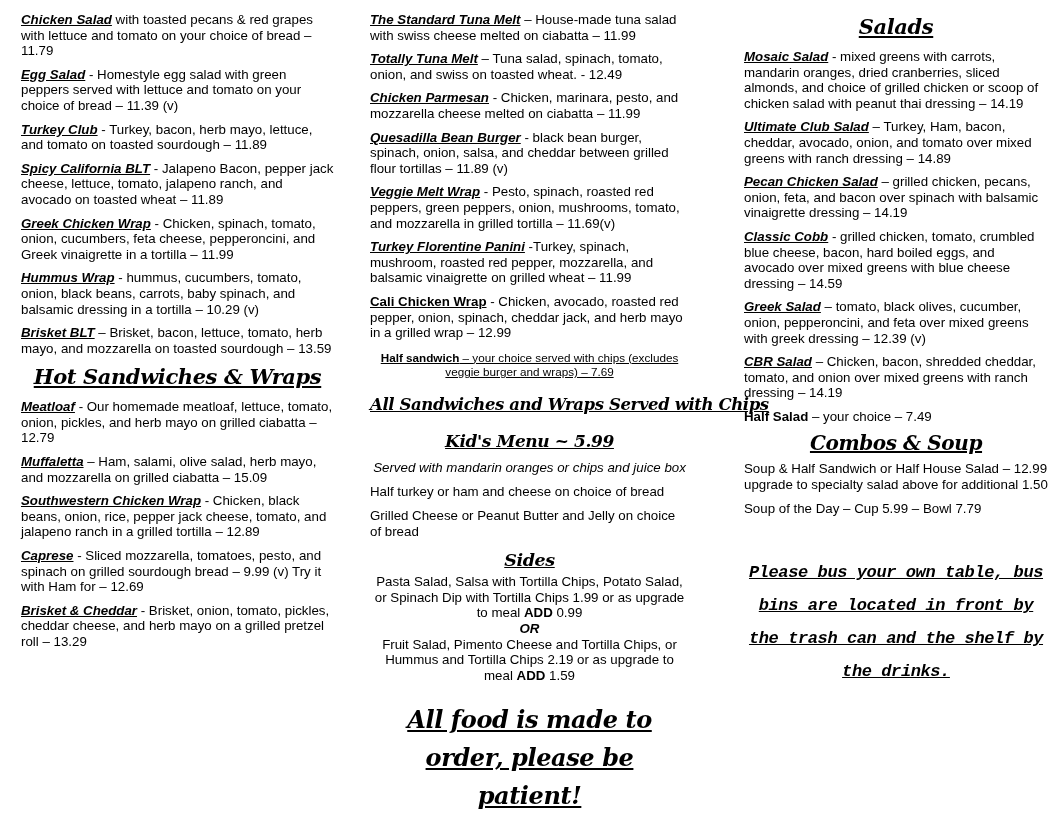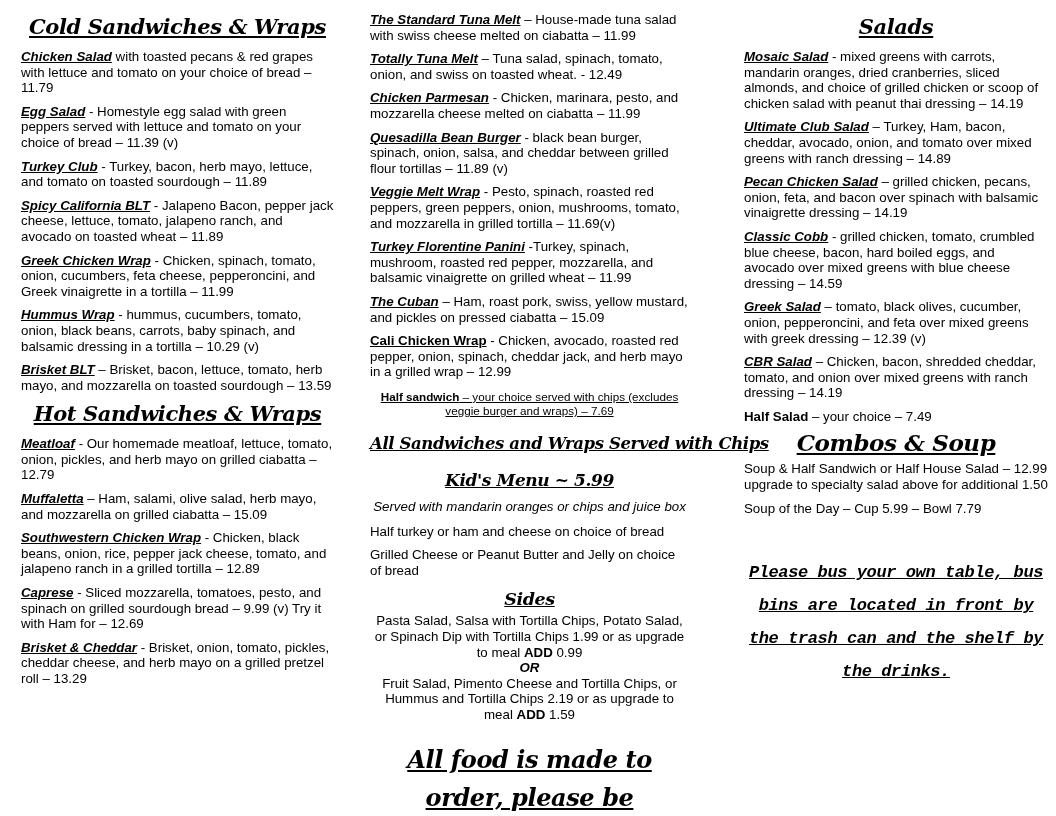--- a/index.html
+++ b/index.html
@@ -32,41 +32,40 @@
     font-family: "DejaVu Serif", serif;
     font-style: italic; font-weight: 700;
     text-align: center; text-decoration: underline;
     letter-spacing: -0.4px;
     margin: 0;
   }
   .h-main   { font-size: 21px; line-height: 26px; margin: 2px 0 9px; }
   .h-chips  { font-size: 16.5px; line-height: 22px; margin: 14px 0 13px; white-space: nowrap; }
   .h-kids   { font-size: 17px;  line-height: 24px; margin: 0 0 7px; }
   .h-sides  { font-size: 17.5px; line-height: 22px; margin: 10px 0 3px; }
-  .h-combos { font-size: 23px; line-height: 22px; margin: 0 0 7px; }
+  .h-combos { font-size: 20px; line-height: 22px; margin: 0 0 7px; }
   .h-footer { font-size: 24px; line-height: 38px; margin: 18px 4px 0; }
   .h-bus    { font-size: 17px; line-height: 33px; margin: 40px 0 0; font-family: Liberation Mono, monospace; }
 
   .half-sandwich {
     font-size: 11.7px; line-height: 14.6px;
     text-decoration: underline;
     text-align: center;
     margin: 10px 2px 8px;
   }
   .kids-note { margin: 0 0 9px; }
   .sides-p { margin: 0; }
   .or-line { margin: 0; }
 </style>
 </head>
 <body>
 
 <div class="page">
 
   <div class="col col-left">
-    <h2 class="sh h-main">Cold Sandwiches &amp; Wraps</h2>
 
     <p class="item"><span class="n">Chicken Salad</span><span> with toasted pecans &amp; red grapes with lettuce and tomato on your choice of bread – 11.79</span></p>
     <p class="item"><span class="n">Egg Salad</span><span> - Homestyle egg salad with green peppers served with lettuce and tomato on your choice of bread – 11.39 (v)</span></p>
     <p class="item"><span class="n">Turkey Club</span><span> - Turkey, bacon, herb mayo, lettuce, and tomato on toasted sourdough – 11.89</span></p>
     <p class="item"><span class="n">Spicy California BLT</span><span> - Jalapeno Bacon, pepper jack cheese, lettuce, tomato, jalapeno ranch, and avocado on toasted wheat – 11.89</span></p>
     <p class="item"><span class="n">Greek Chicken Wrap</span><span> - Chicken, spinach, tomato, onion, cucumbers, feta cheese, pepperoncini, and Greek vinaigrette in a tortilla – 11.99</span></p>
     <p class="item"><span class="n">Hummus Wrap</span><span> - hummus, cucumbers, tomato, onion, black beans, carrots, baby spinach, and balsamic dressing in a tortilla – 10.29 (v)</span></p>
     <p class="item"><span class="n">Brisket BLT</span><span> – Brisket, bacon, lettuce, tomato, herb mayo, and mozzarella on toasted sourdough – 13.59</span></p>
 
     <h2 class="sh h-main">Hot Sandwiches &amp; Wraps</h2>
@@ -78,21 +77,20 @@
     <p class="item"><span class="n">Brisket &amp; Cheddar</span><span> - Brisket, onion, tomato, pickles, cheddar cheese, and herb mayo on a grilled pretzel roll – 13.29</span></p>
   </div>
 
   <div class="col col-mid">
     <p class="item"><span class="n">The Standard Tuna Melt</span><span> – House-made tuna salad with swiss cheese melted on ciabatta – 11.99</span></p>
     <p class="item"><span class="n">Totally Tuna Melt</span><span> – Tuna salad, spinach, tomato, onion, and swiss on toasted wheat. - 12.49</span></p>
     <p class="item"><span class="n">Chicken Parmesan</span><span> - Chicken, marinara, pesto, and mozzarella cheese melted on ciabatta – 11.99</span></p>
     <p class="item"><span class="n">Quesadilla Bean Burger</span><span> - black bean burger, spinach, onion, salsa, and cheddar between grilled flour tortillas – 11.89 (v)</span></p>
     <p class="item"><span class="n">Veggie Melt Wrap</span><span> - Pesto, spinach, roasted red peppers, green peppers, onion, mushrooms, tomato, and mozzarella in grilled tortilla – 11.69(v)</span></p>
     <p class="item"><span class="n">Turkey Florentine Panini</span><span> -Turkey, spinach, mushroom, roasted red pepper, mozzarella, and balsamic vinaigrette on grilled wheat – 11.99</span></p>
-    <p class="item"><span class="n">The Cuban</span><span> – Ham, roast pork, swiss, yellow mustard, and pickles on pressed ciabatta – 15.09</span></p>
     <p class="item"><span class="n2">Cali Chicken Wrap</span><span> - Chicken, avocado, roasted red pepper, onion, spinach, cheddar jack, and herb mayo in a grilled wrap – 12.99</span></p>
 
     <p class="half-sandwich"><span class="b">Half sandwich</span><span> – your choice served with chips (excludes veggie burger and wraps) – 7.69</span></p>
 
     <h2 class="sh h-chips">All Sandwiches and Wraps Served with Chips</h2>
 
     <h2 class="sh h-kids">Kid's Menu ~ 5.99</h2>
     <p class="i center kids-note">Served with mandarin oranges or chips and juice box</p>
     <p class="item">Half turkey or ham and cheese on choice of bread</p>
     <p class="item">Grilled Cheese or Peanut Butter and Jelly on choice of bread</p>

